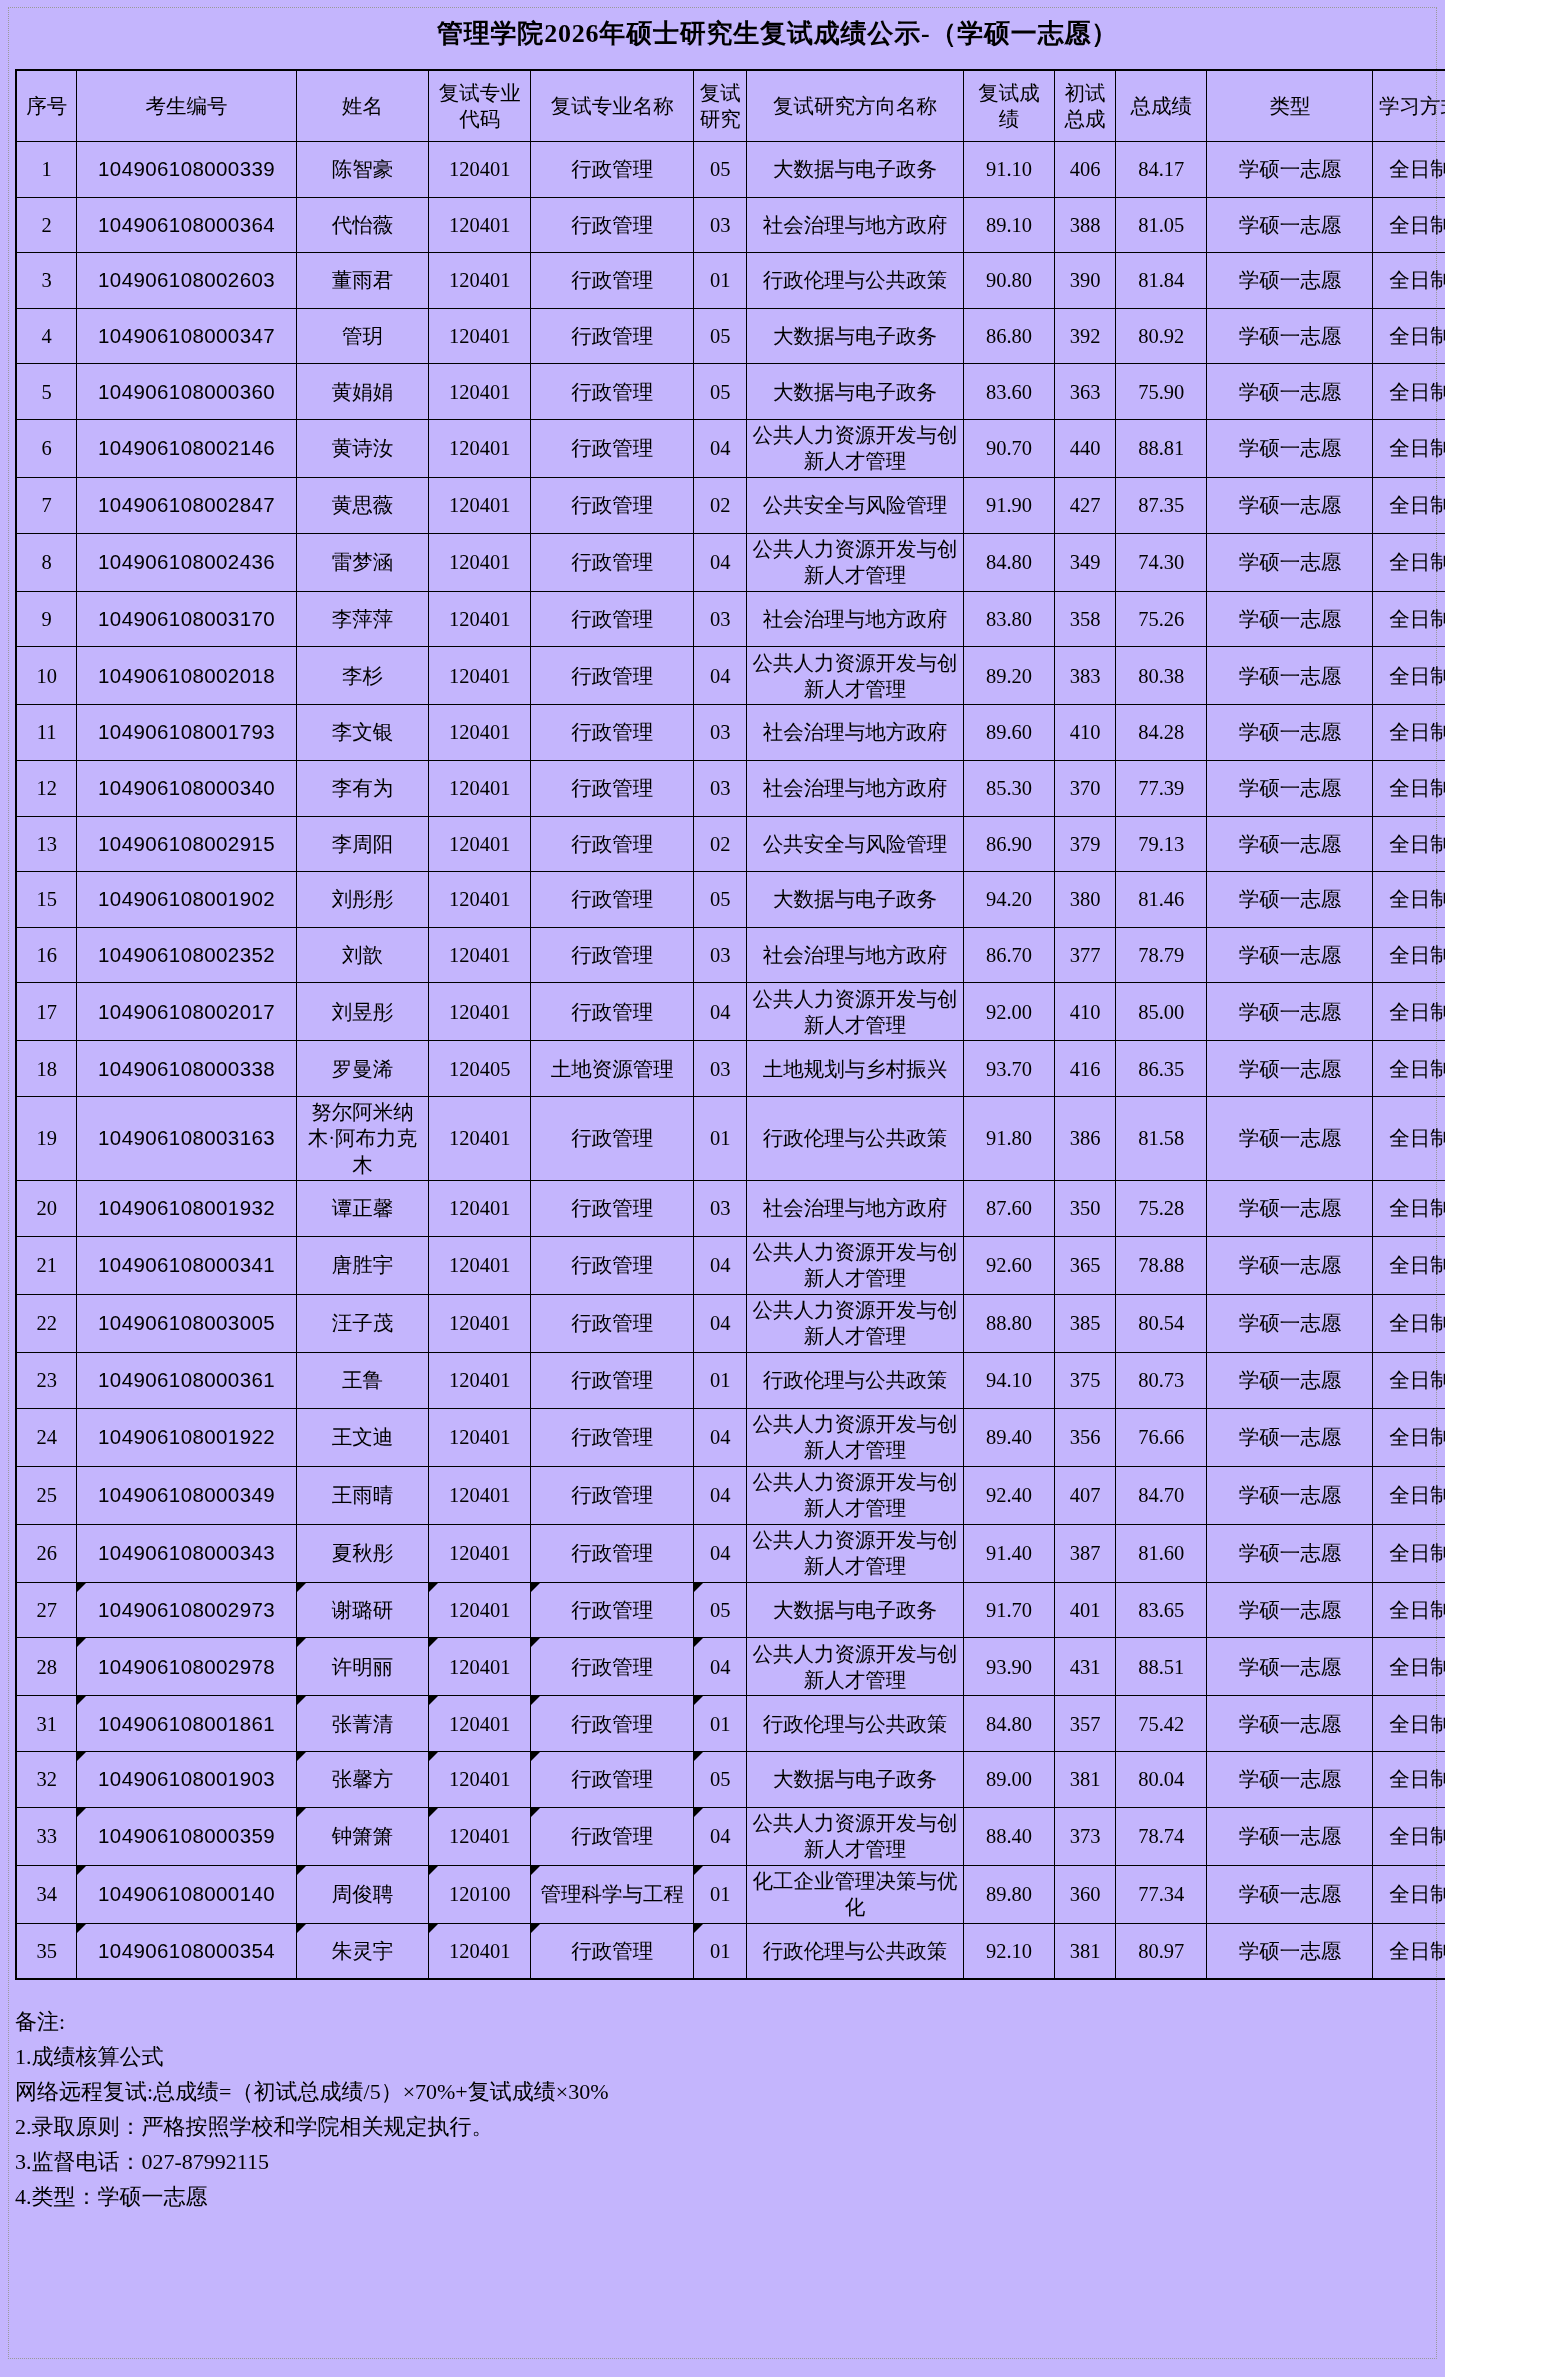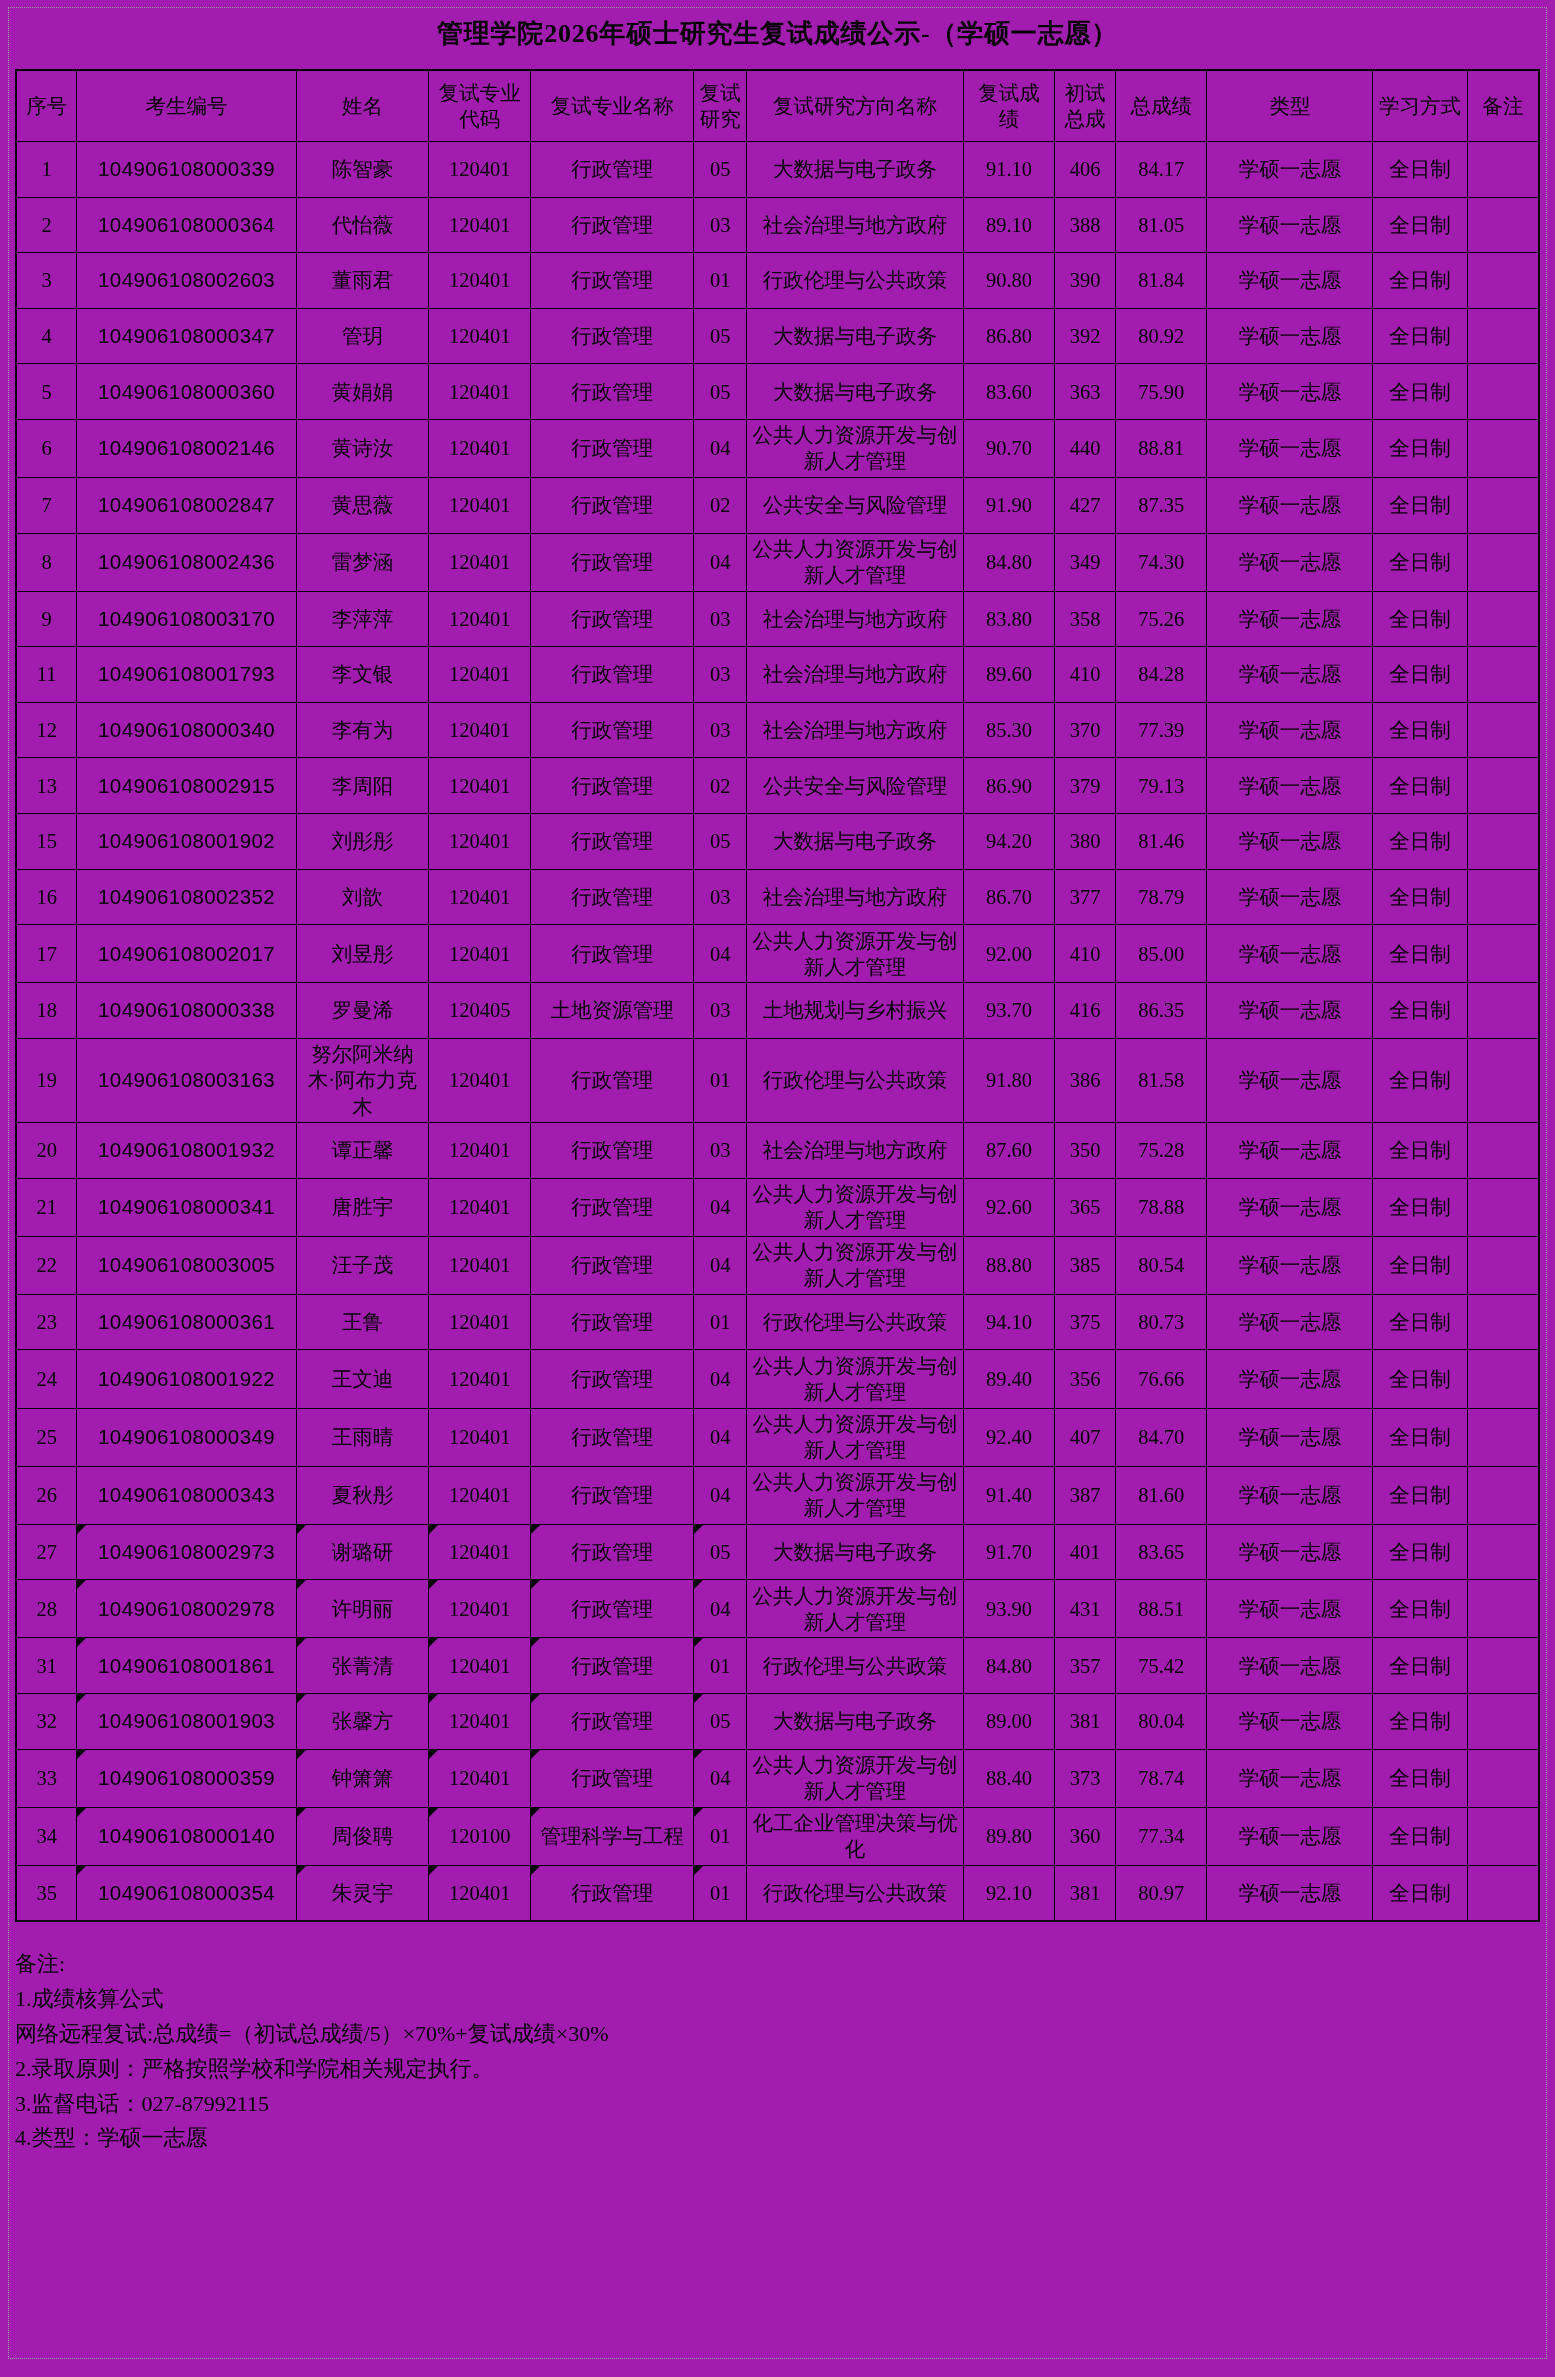--- a/index.html
+++ b/index.html
@@ -1,20 +1,20 @@
 <!DOCTYPE html>
 <html style="font-size:12px"><head>
 <meta charset="utf-8">
 <style>
   html,body{margin:0;padding:0;background:#ffffff;}
   .page{
     position:relative;
-    width:1555px;
+    width:1445px;
     height:2377px;
-    background:#a21caf;
+    background:#c4b5fd;
     color:#000;
     font-family:"Liberation Serif","DejaVu Serif",serif;
     overflow:hidden;
   }
   .print-border{
     position:absolute;
     left:8.4px;top:6.8px;right:8.4px;bottom:18px;
     border:0.8px dotted #9a9a9a;
     pointer-events:none;
   }
@@ -248,20 +248,35 @@
             <td>03</td>
             <td>社会治理与地方政府</td>
             <td>83.80</td>
             <td>358</td>
             <td>75.26</td>
             <td>学硕一志愿</td>
             <td>全日制</td>
             <td></td>
           </tr>
           <tr>
+            <td>10</td>
+            <td class="id-cell">104906108002018</td>
+            <td>李杉</td>
+            <td>120401</td>
+            <td>行政管理</td>
+            <td>04</td>
+            <td>公共人力资源开发与创新人才管理</td>
+            <td>89.20</td>
+            <td>383</td>
+            <td>80.38</td>
+            <td>学硕一志愿</td>
+            <td>全日制</td>
+            <td></td>
+          </tr>
+          <tr>
             <td>11</td>
             <td class="id-cell">104906108001793</td>
             <td>李文银</td>
             <td>120401</td>
             <td>行政管理</td>
             <td>03</td>
             <td>社会治理与地方政府</td>
             <td>89.60</td>
             <td>410</td>
             <td>84.28</td>

